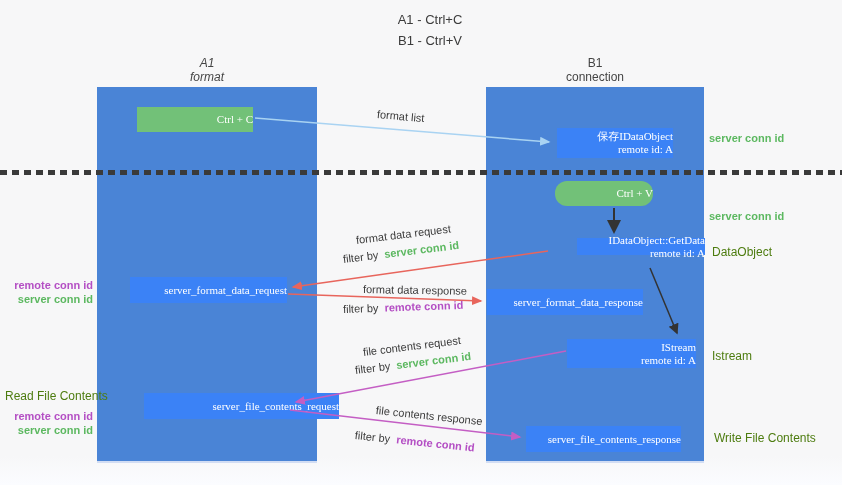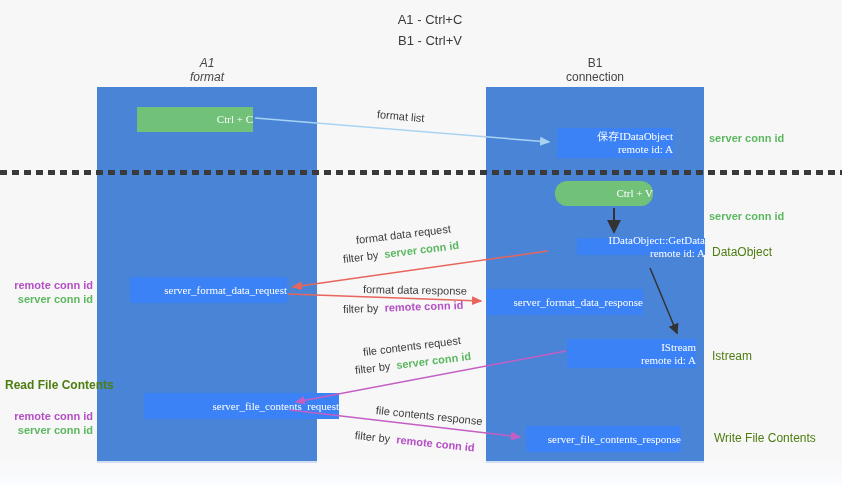--- a/index.html
+++ b/index.html
@@ -178,19 +178,19 @@
   <div class="conn-green" style="left:709px;top:132px;">server conn id</div>
   <div class="conn-green" style="left:709px;top:210px;">server conn id</div>
   <div class="side-label" style="left:712px;top:245px;">DataObject</div>
   <div class="side-label" style="left:712px;top:349px;">Istream</div>
   <div class="side-label" style="left:714px;top:431px;">Write File Contents</div>
 
   <div class="conn-pair" style="top:278px;">
     <span class="r">remote conn id</span>
     <span class="s">server conn id</span>
   </div>
-  <div class="side-label" style="left:5px;top:378px;font-weight:bold;">Read File Contents</div>
+  <div class="side-label" style="left:5px;top:389px;">Read File Contents</div>
   <div class="conn-pair" style="top:409px;">
     <span class="r">remote conn id</span>
     <span class="s">server conn id</span>
   </div>
 
 </div>
 
 </body></html>

